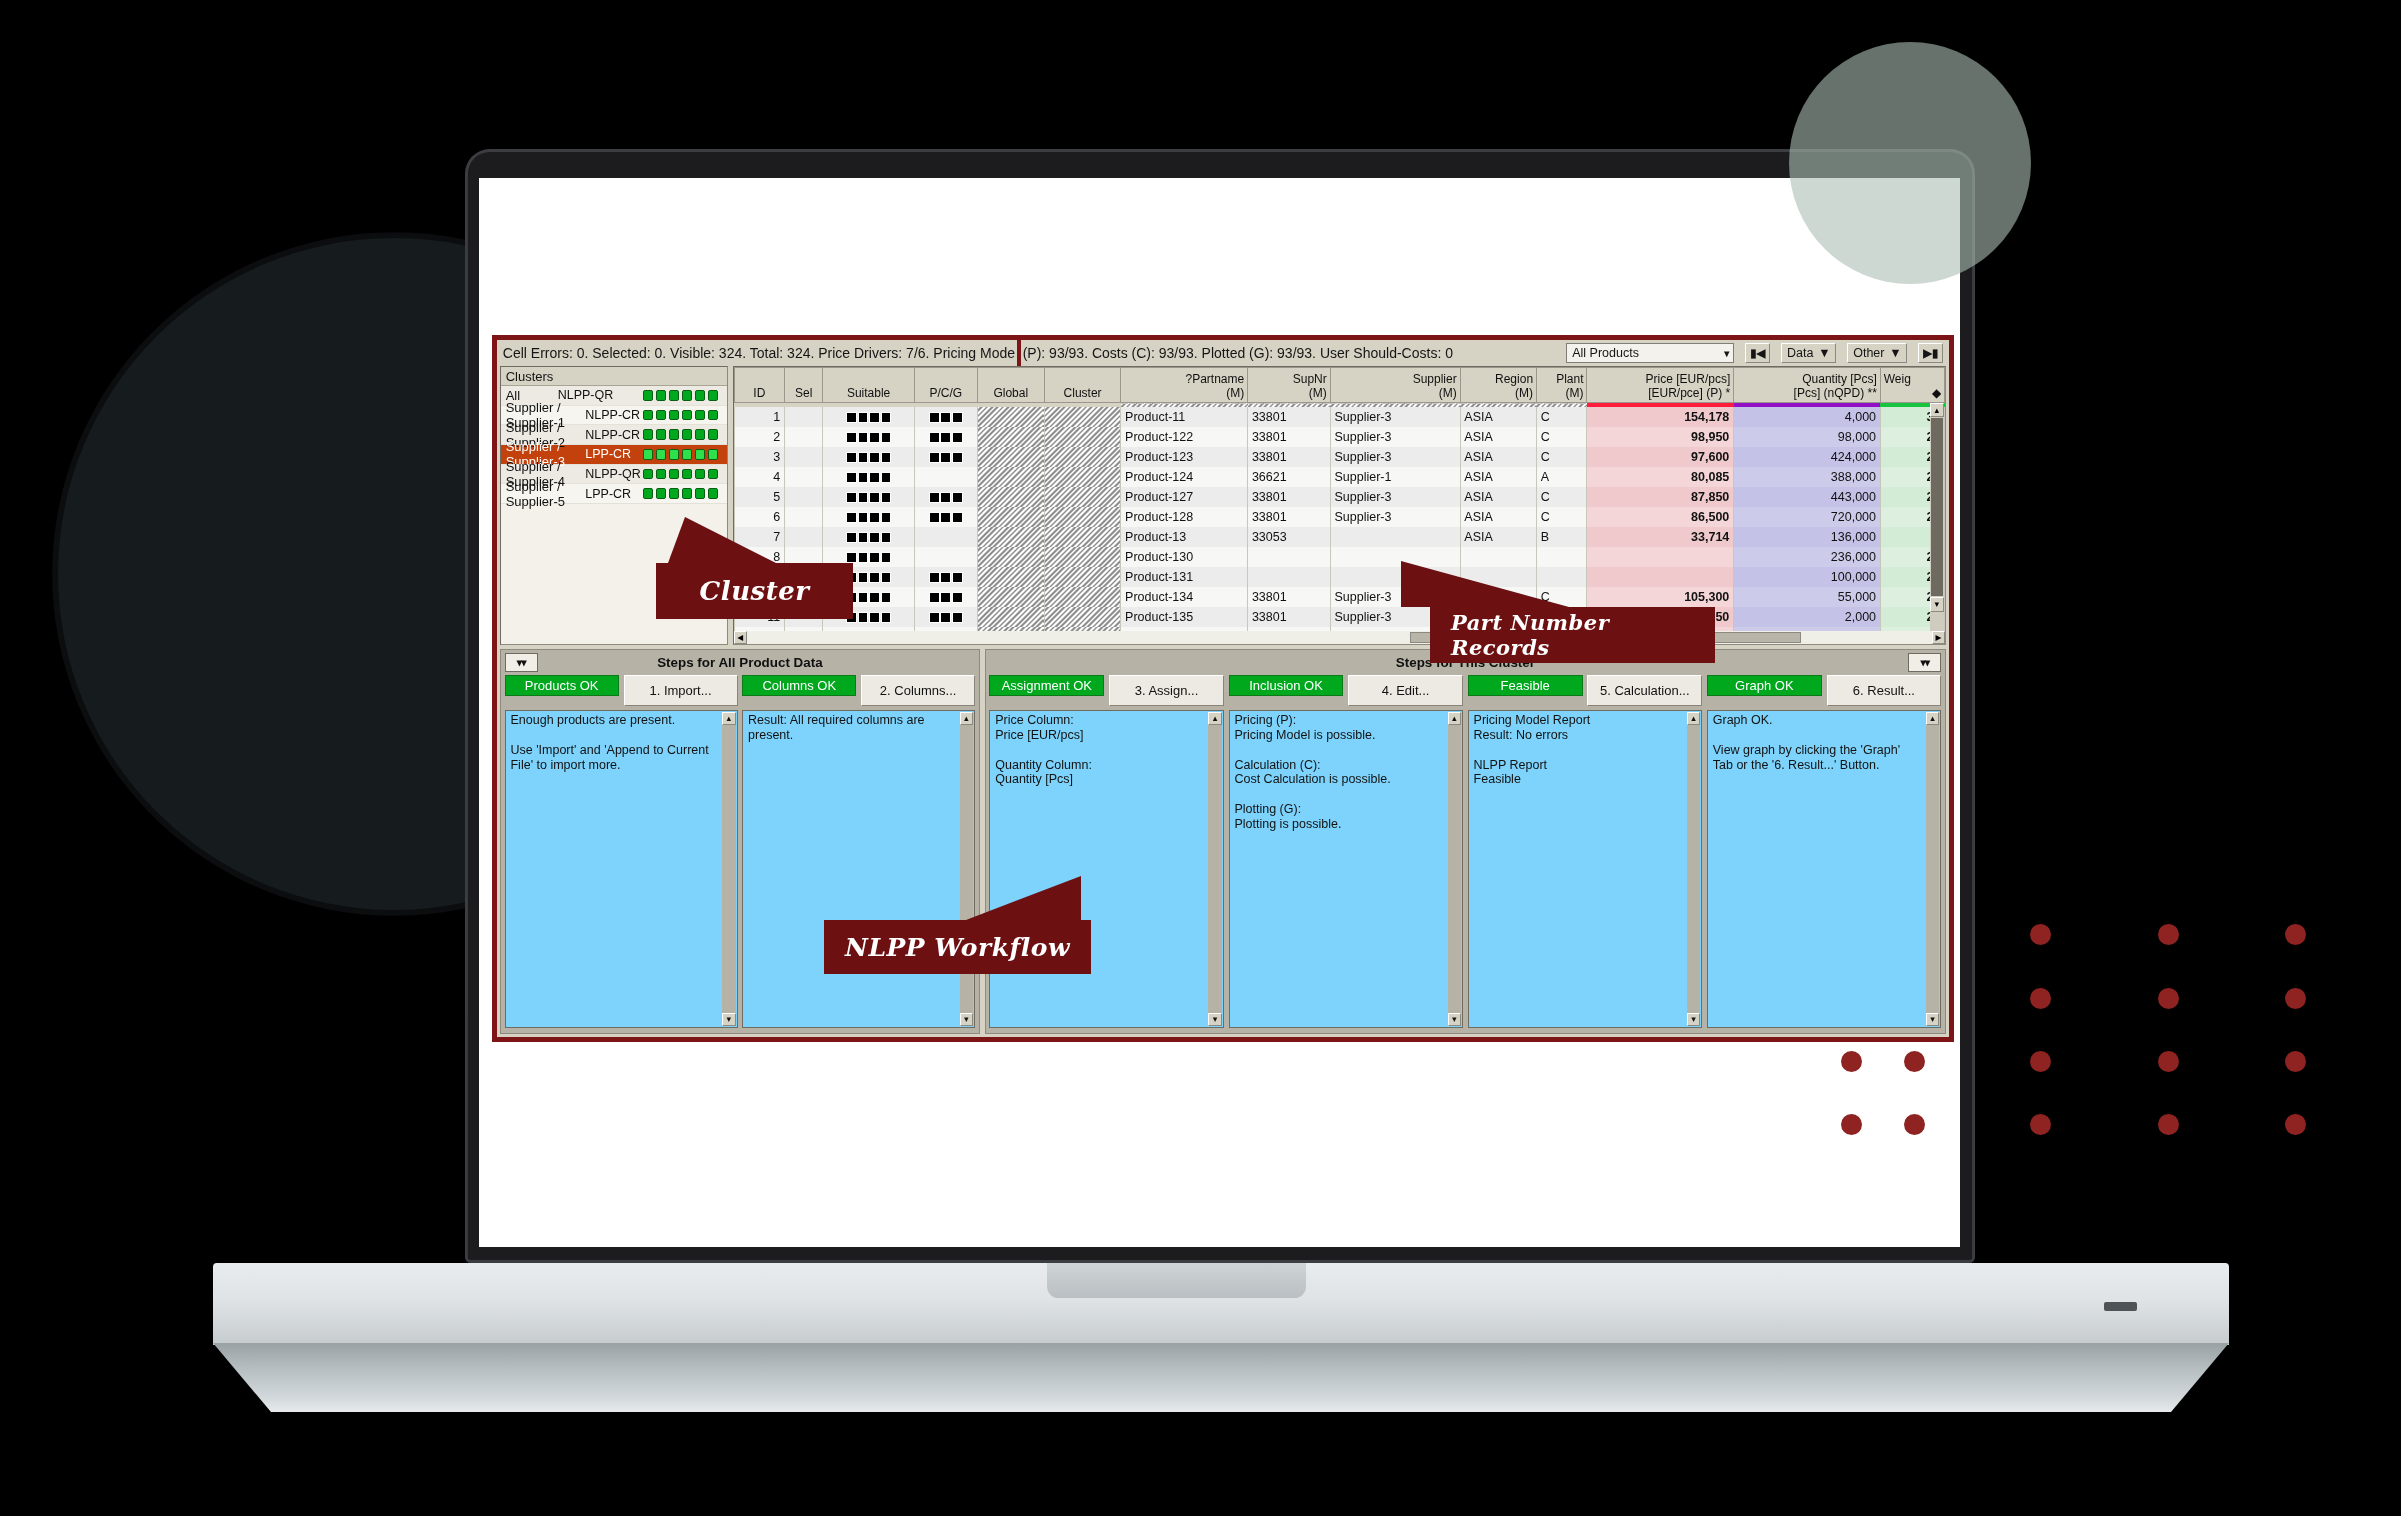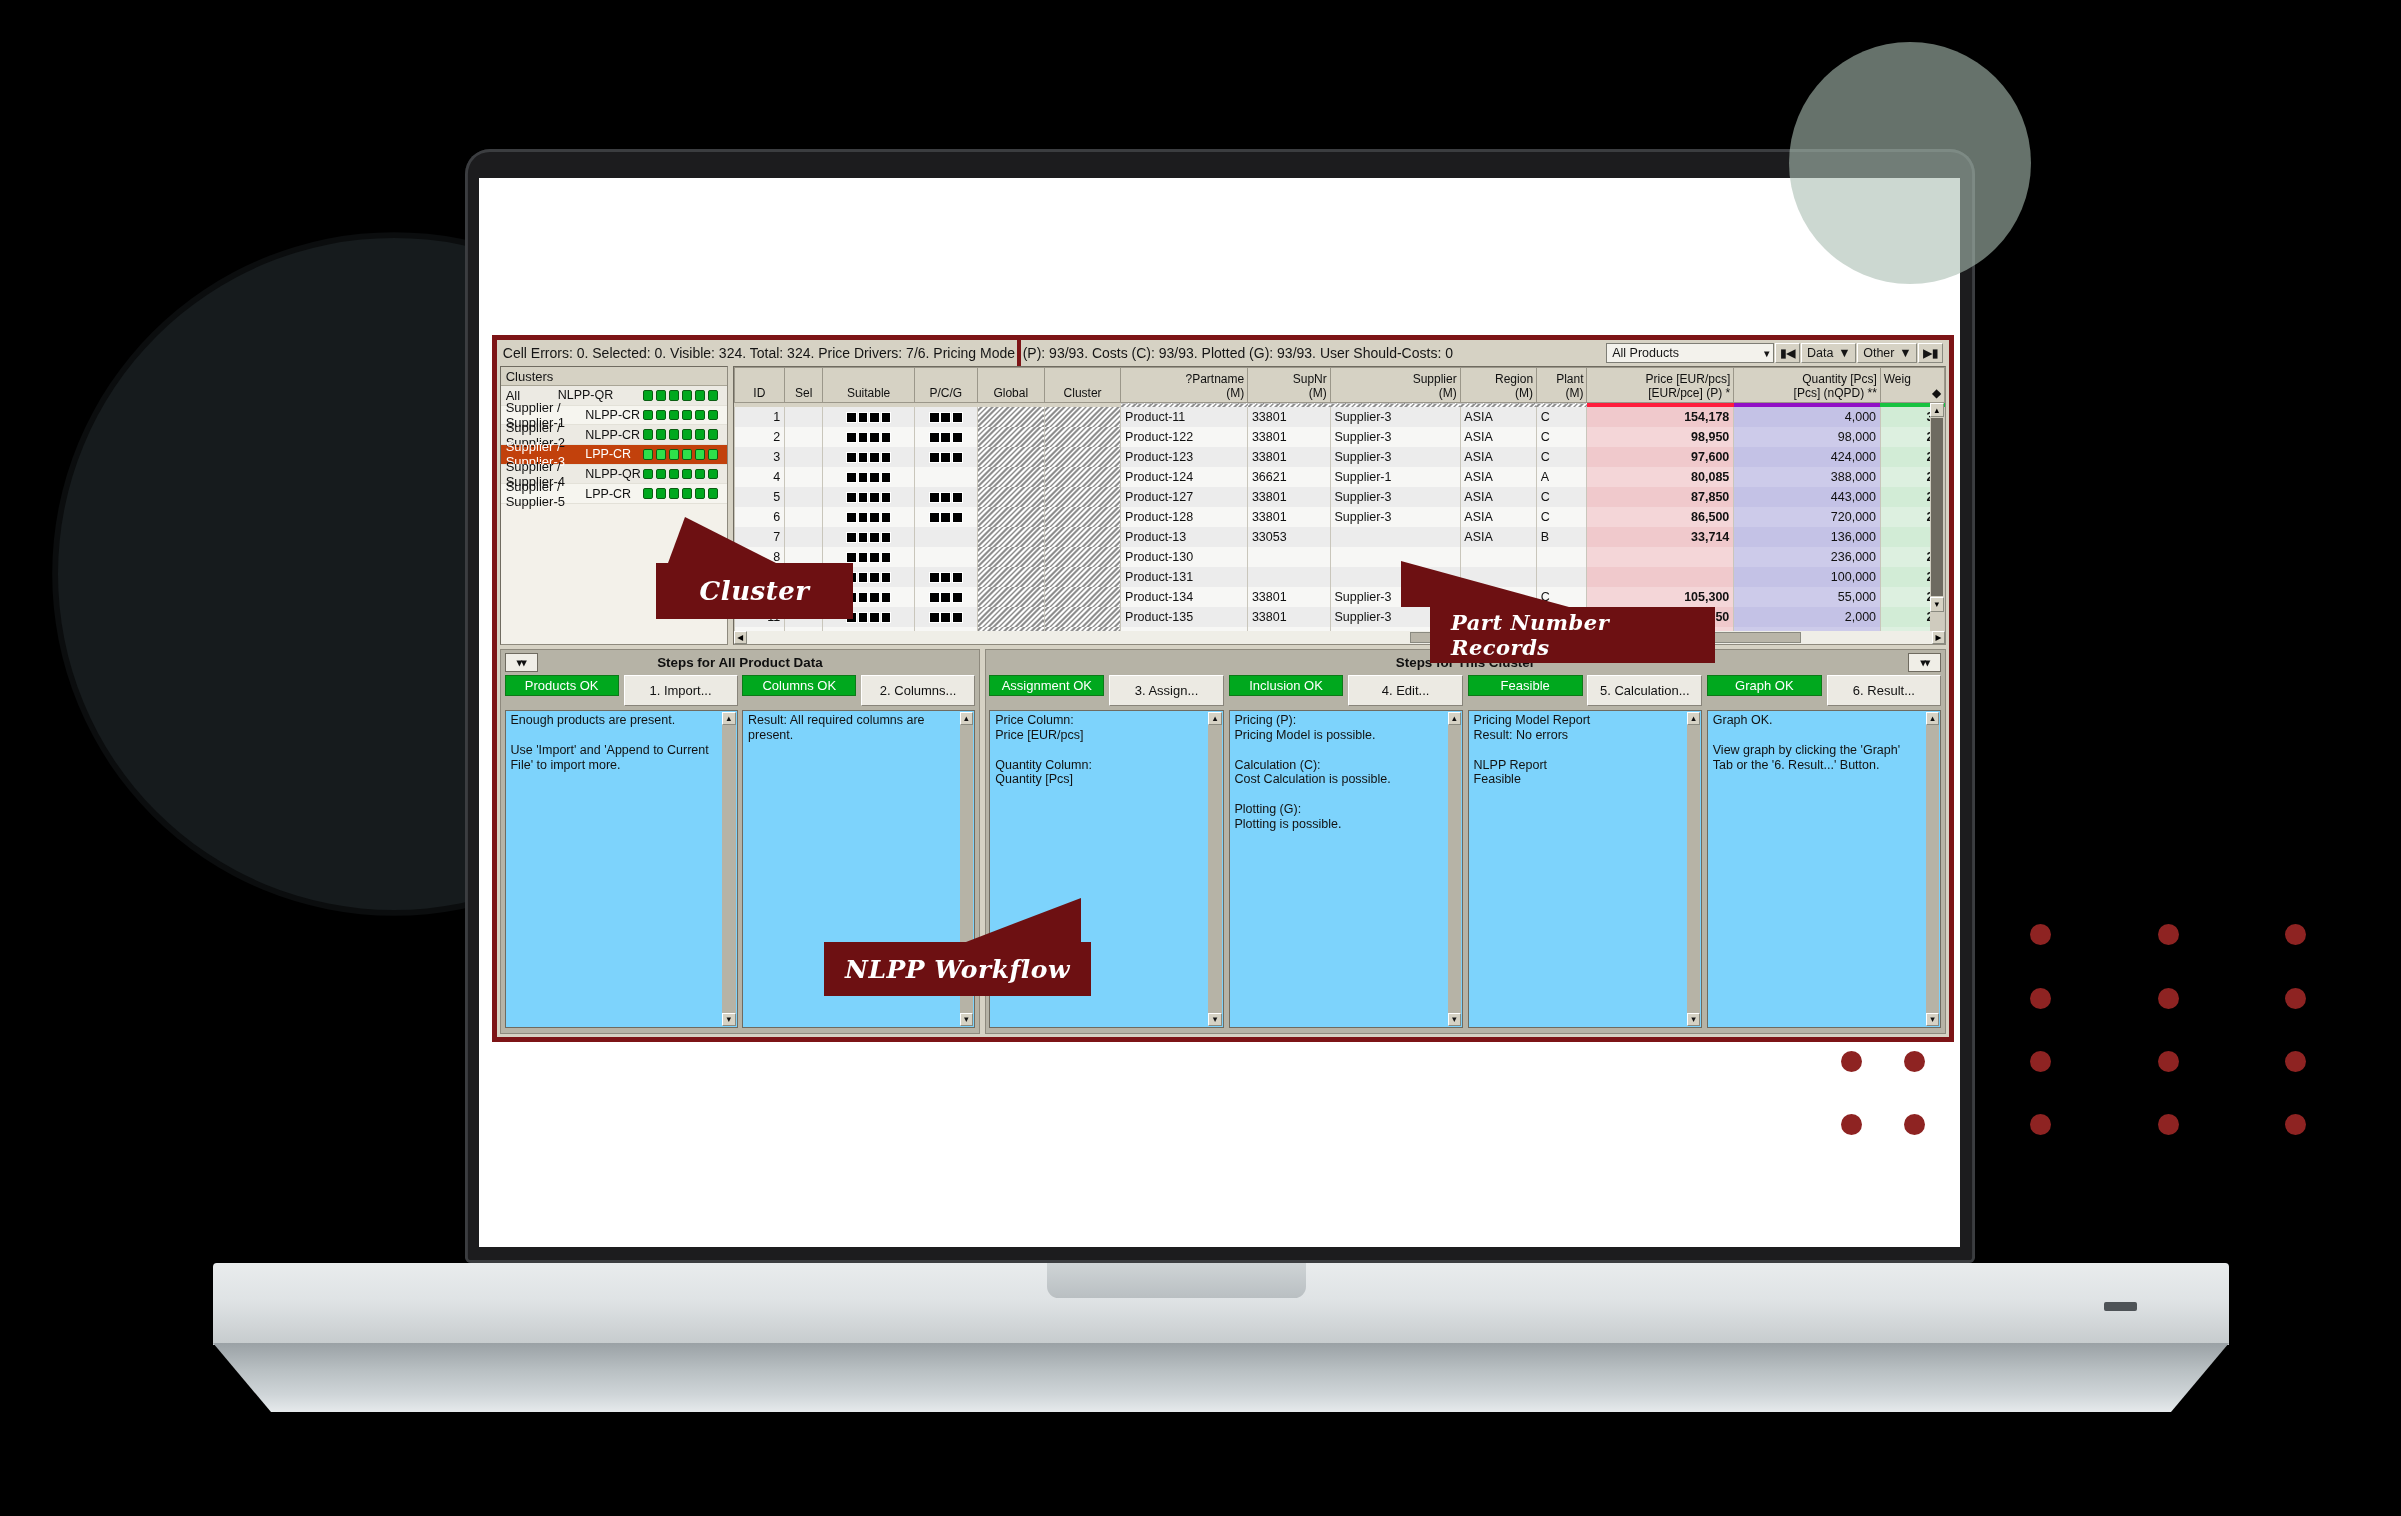--- a/index.html
+++ b/index.html
@@ -59,21 +59,21 @@
     display:flex; flex-direction:column;
   }
   .statusbar {
     height:26px; background:#d6d2c4; display:flex; align-items:center;
     font-size:14px; color:#151515; padding:0 5.8px; gap:0;
     white-space:nowrap; overflow:hidden;
   }
   .status-left { flex:0 0 auto; }
   .status-sep { width:3.8px; background:#7d1416; height:26px; margin:0 1.9px; }
   .status-mid { flex:1 1 auto; overflow:hidden; }
-  .status-tools { display:flex; align-items:center; gap:1px; margin-left:7.7px; }
+  .status-tools { display:flex; align-items:center; gap:11px; margin-left:7.7px; }
   .combo {
     width:168px; height:20px; background:#f3f2ec; border:1px solid #7e7e76;
     display:flex; align-items:center; justify-content:space-between;
     font-size:12.5px; padding:0 1.9px 0 4.8px;
   }
   .combo .arr { font-size:9.6px; }
   .btn-sq {
     min-width:18px; height:20px; background:#d6d2c4; border:1px solid #8a8a80;
     border-top-color:#fff; border-left-color:#fff;
     display:flex; align-items:center; justify-content:center;
@@ -226,21 +226,21 @@
   }
 
   #co-part { left:1430px; top:607px; }
   #co-part .body { width:285px; height:56px; font-size:21px;padding-left:21px; }
   #co-part .tail {
     position:absolute; left:-29px; top:-46px;
     border-left:0 solid transparent; border-right:168px solid transparent;
     border-bottom:46px solid #6d1012;
   }
 
-  #co-wf { left:824px; top:942px; }
+  #co-wf { left:824px; top:920px; }
   #co-wf .body { width:267px; height:54px; font-size:25px; }
   #co-wf .tail {
     position:absolute; right:9.6px; top:-44px;
     border-left:115px solid transparent; border-right:0 solid transparent;
     border-bottom:44px solid #6d1012;
   }
 </style>
 </head>
 <body>
 

